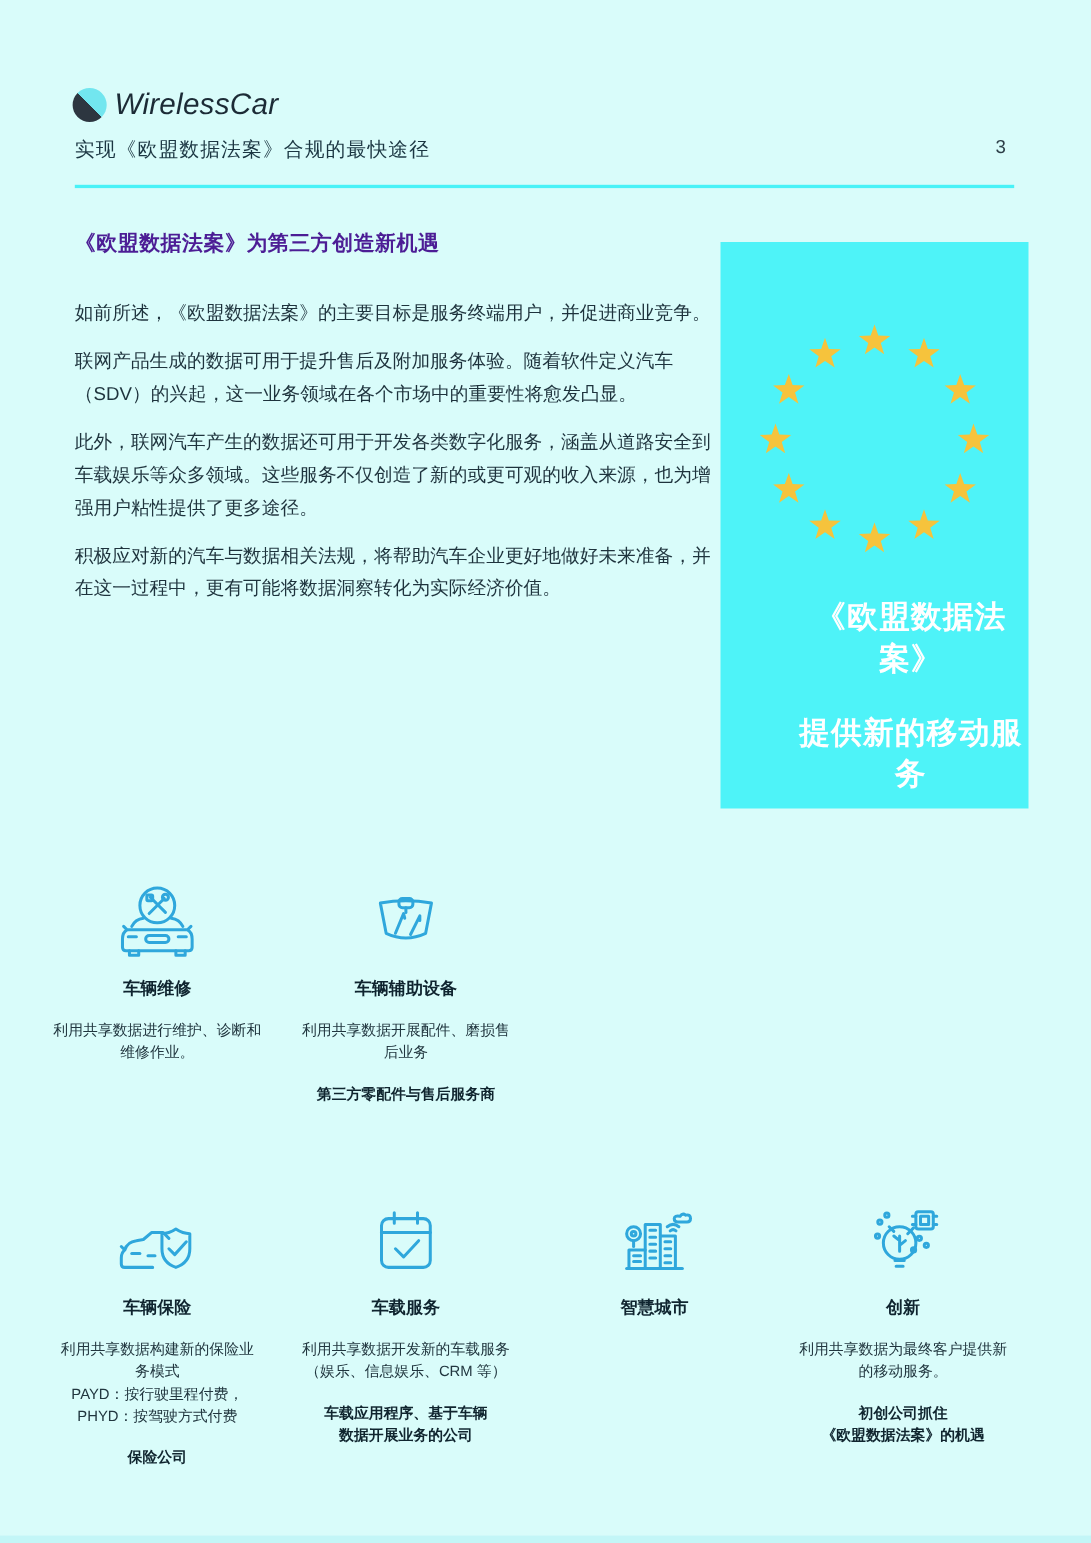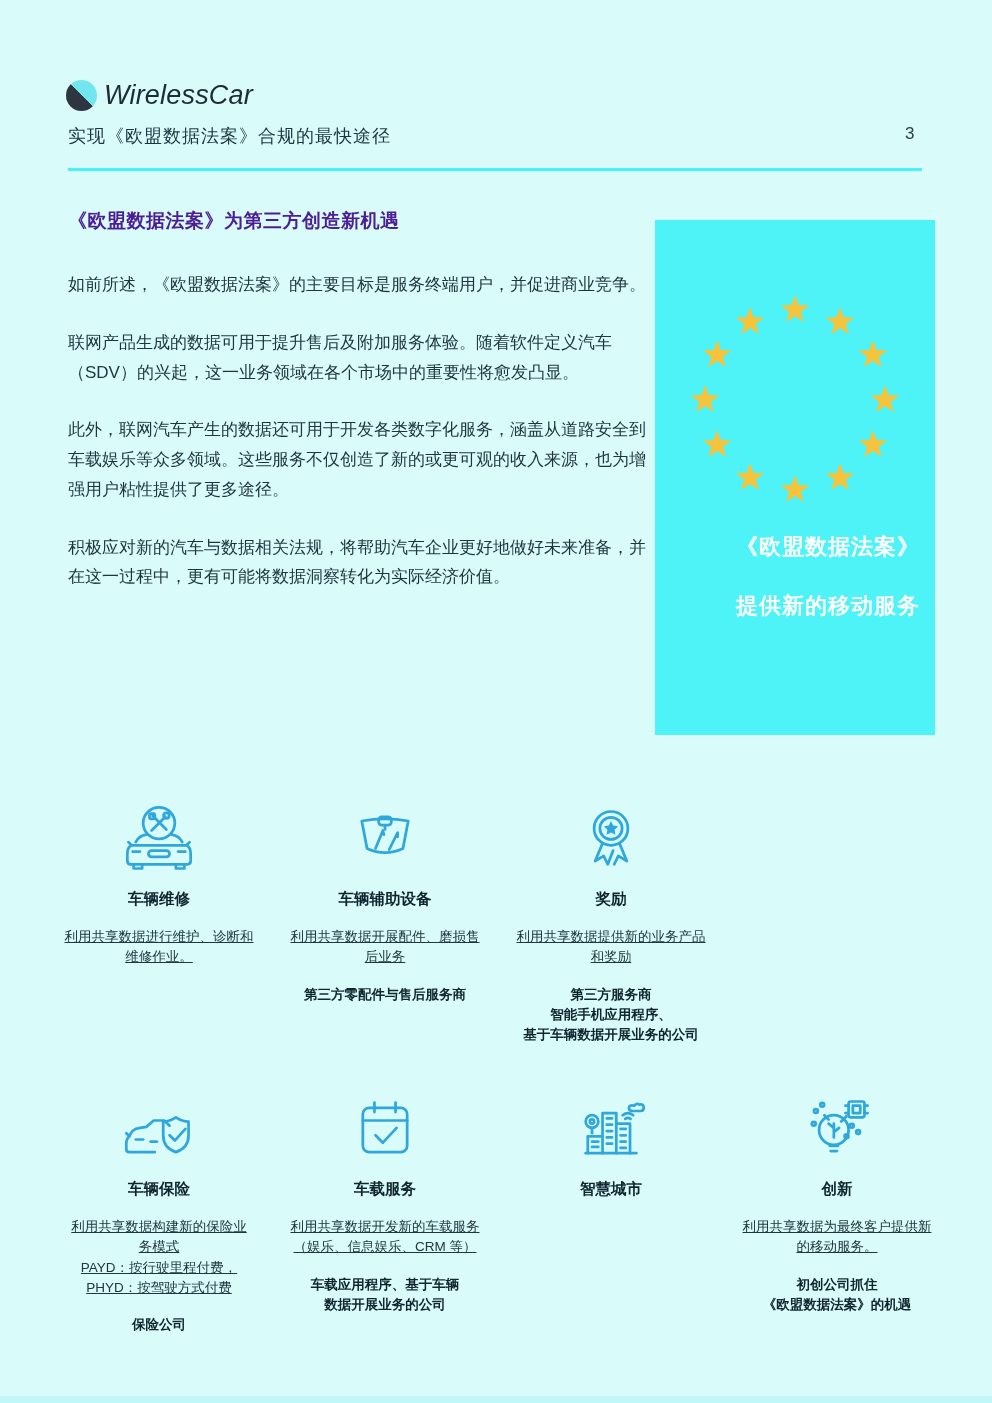--- a/index.html
+++ b/index.html
@@ -28,47 +28,47 @@
   }
   .page-number { position: absolute; left: 905px; top: 124px; font-size: 17px; color: #2c3d46; }
   .header-rule {
     position: absolute; left: 68px; top: 168px;
     width: 854px; height: 3px; background: #49f2f7;
   }
 
   
   .article { position: absolute; left: 68px; top: 208px; width: 582px; }
   .article h1 { font-size: 19px; font-weight: 700; color: #4c1d95; margin-bottom: 36px; letter-spacing: 0.5px; }
-  .article p { font-size: 17px; line-height: 1.75; color: #1e333d; margin-bottom: 14px; margin-top: 28px; }
+  .article p { font-size: 17px; line-height: 1.75; color: #1e333d; margin-bottom: 14px; }
 
   
   .highlight-box {
     position: absolute; left: 655px; top: 220px;
     width: 280px; height: 515px; background: #4ef3f8;
   }
   .eu-stars { position: absolute; left: 0; top: 38px; width: 280px; height: 280px; }
   .highlight-text {
-    position: absolute; left: 0; top: 312px; width: 280px;
+    position: absolute; left: 0; top: 322px; width: 280px;
     padding-left: 66px; text-align: center;
-    color: #ffffff; font-weight: 700; font-size: 22px; letter-spacing: 1px;
+    color: #ffffff; font-weight: 700; font-size: 28px; letter-spacing: 1px;
   }
   .highlight-text .line { margin-bottom: 29px; }
 
   
   .cards-row {
-    position: absolute; left: 52px; width: 892px;
+    position: absolute; left: 36px; width: 892px;
     display: grid; grid-template-columns: repeat(4, 1fr); column-gap: 12px;
     text-align: center;
   }
   .cards-row.row-1 { top: 800px; }
   .cards-row.row-2 { top: 1090px; }
   .card-icon { height: 80px; display: flex; align-items: center; justify-content: center; }
   .card-icon svg { width: 76px; height: 76px; stroke: #2fa7dc; fill: none; stroke-width: 2.6; stroke-linecap: round; stroke-linejoin: round; }
   .card-title { margin-top: 9px; font-size: 15.5px; font-weight: 700; color: #0f242f; }
-  .card-desc { margin-top: 17px; font-size: 13.5px; line-height: 1.5; color: #21363f; white-space: pre-line; text-decoration: underline; }
+  .card-desc { margin-top: 17px; font-size: 13.5px; line-height: 1.5; color: #21363f; white-space: pre-line; }
   .card-bold { margin-top: 17px; font-size: 13.5px; font-weight: 700; line-height: 1.5; color: #10252f; white-space: pre-line; }
 
   .bottom-bar { position: absolute; left: 0; bottom: 0; width: 992px; height: 7px; background: #c3f6f7; }
 </style>
 </head>
 <body>
 
 <div class="logo">
   <div class="logo-mark"></div>
   <div class="logo-text">WirelessCar</div>
@@ -131,36 +131,20 @@
           <rect x="30" y="14" width="12" height="8" rx="3"></rect>
           <path d="M36 22 v4"></path>
           <path d="M27 44 l7 -17 l1 4 M40 45 l8 -16 l0 4"></path>
         </svg>
       </div>
       <div class="card-title">车辆辅助设备</div>
       <div class="card-desc">利用共享数据开展配件、磨损售
 后业务</div>
       <div class="card-bold">第三方零配件与售后服务商</div>
     </div>
-    <div class="card">
-      <div class="card-icon">
-        <svg viewBox="0 0 72 72">
-          <circle cx="36" cy="25" r="16"></circle>
-          <circle cx="36" cy="25" r="10.5"></circle>
-          <path d="M36 18 l2.1 4.3 4.7 .7 -3.4 3.3 .8 4.7 -4.2 -2.2 -4.2 2.2 .8 -4.7 -3.4 -3.3 4.7 -.7 z" fill="#2fa7dc" stroke="none"></path>
-          <path d="M28 39 l-7 17 8 -5 4 8 5 -13 M44 39 l7 17 -8 -5 -4 8"></path>
-        </svg>
-      </div>
-      <div class="card-title">奖励</div>
-      <div class="card-desc">利用共享数据提供新的业务产品
-和奖励</div>
-      <div class="card-bold">第三方服务商
-智能手机应用程序、
-基于车辆数据开展业务的公司</div>
-    </div>
   </div>
 <div class="cards-row row-2" id="cards-row-2">
     <div class="card">
       <div class="card-icon">
         <svg viewBox="0 0 72 72">
           <path d="M8 42 q2 -7 10 -8 l6 -1 7 -6 h10 l5 5 M8 42 l-3 -3 M8 42 q-3 2 -3 7 v5 q0 3 3 3 h24"></path>
           <path d="M14 45 h7"></path>
           <path d="M28 47 h6"></path>
           <path d="M52 24 q6 4 12 4 v13 q0 12 -12 16 q-12 -4 -12 -16 v-13 q6 0 12 -4 z"></path>
           <path d="M46 41 l5 5 l10 -11"></path>

